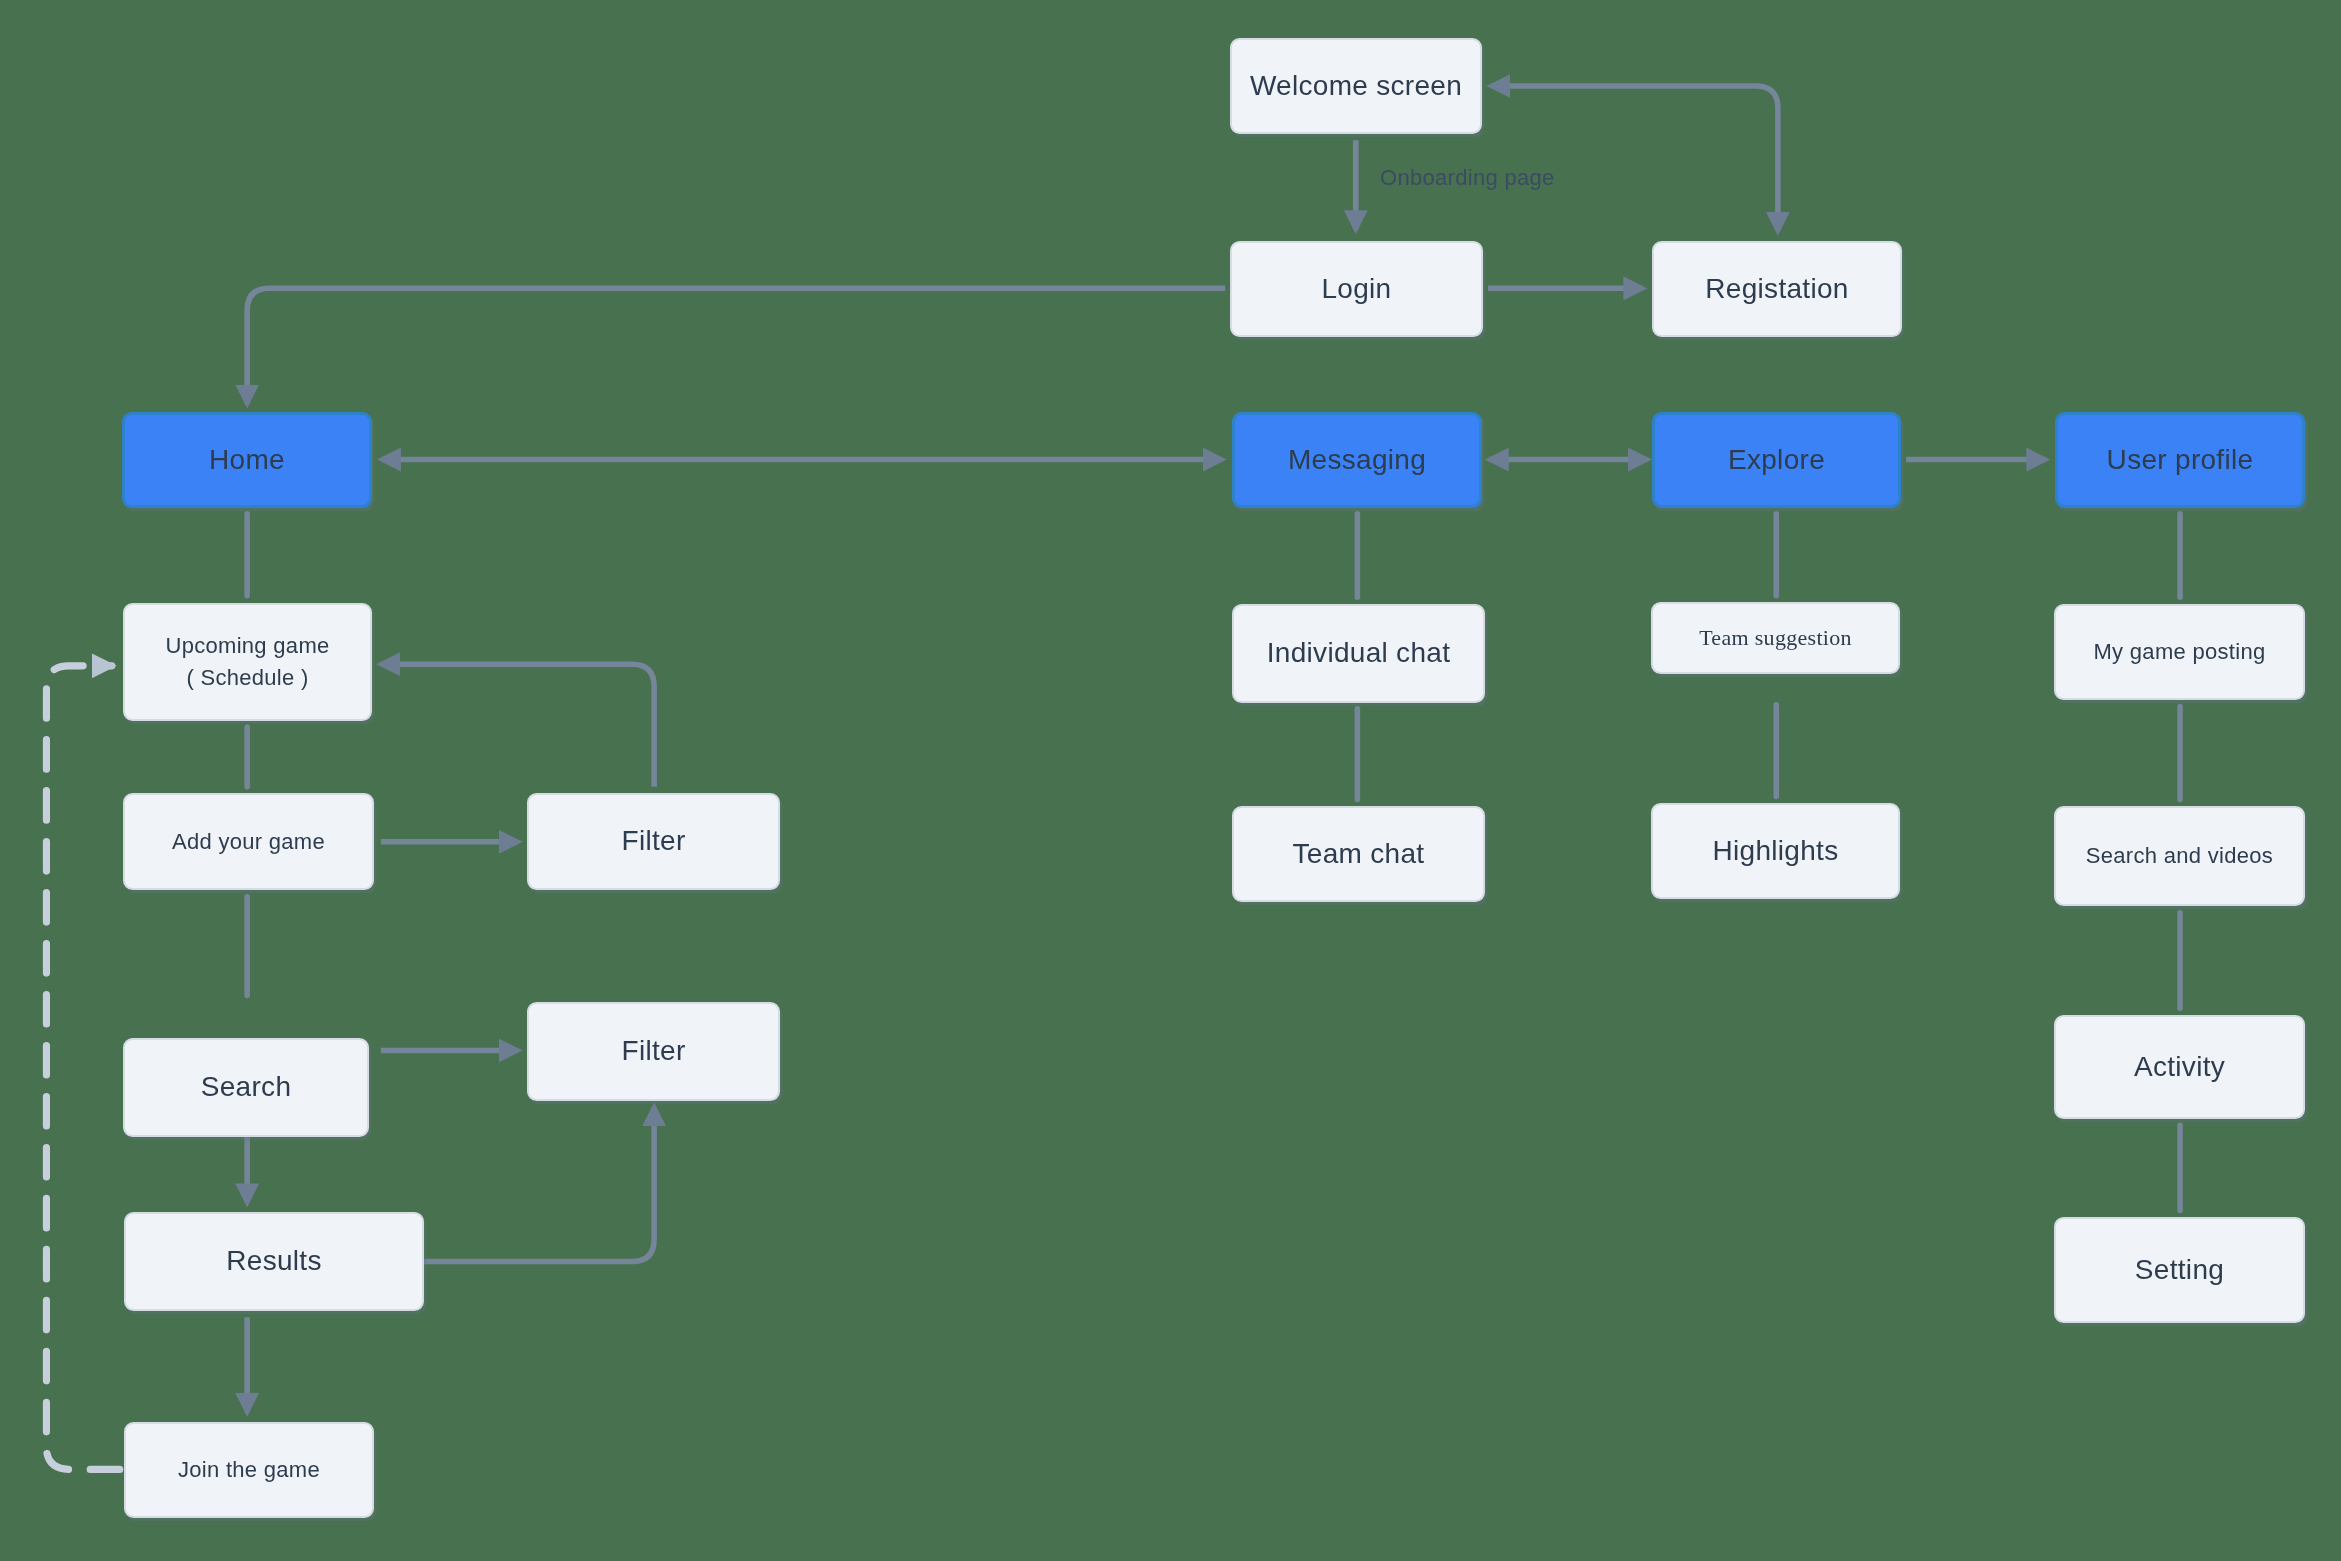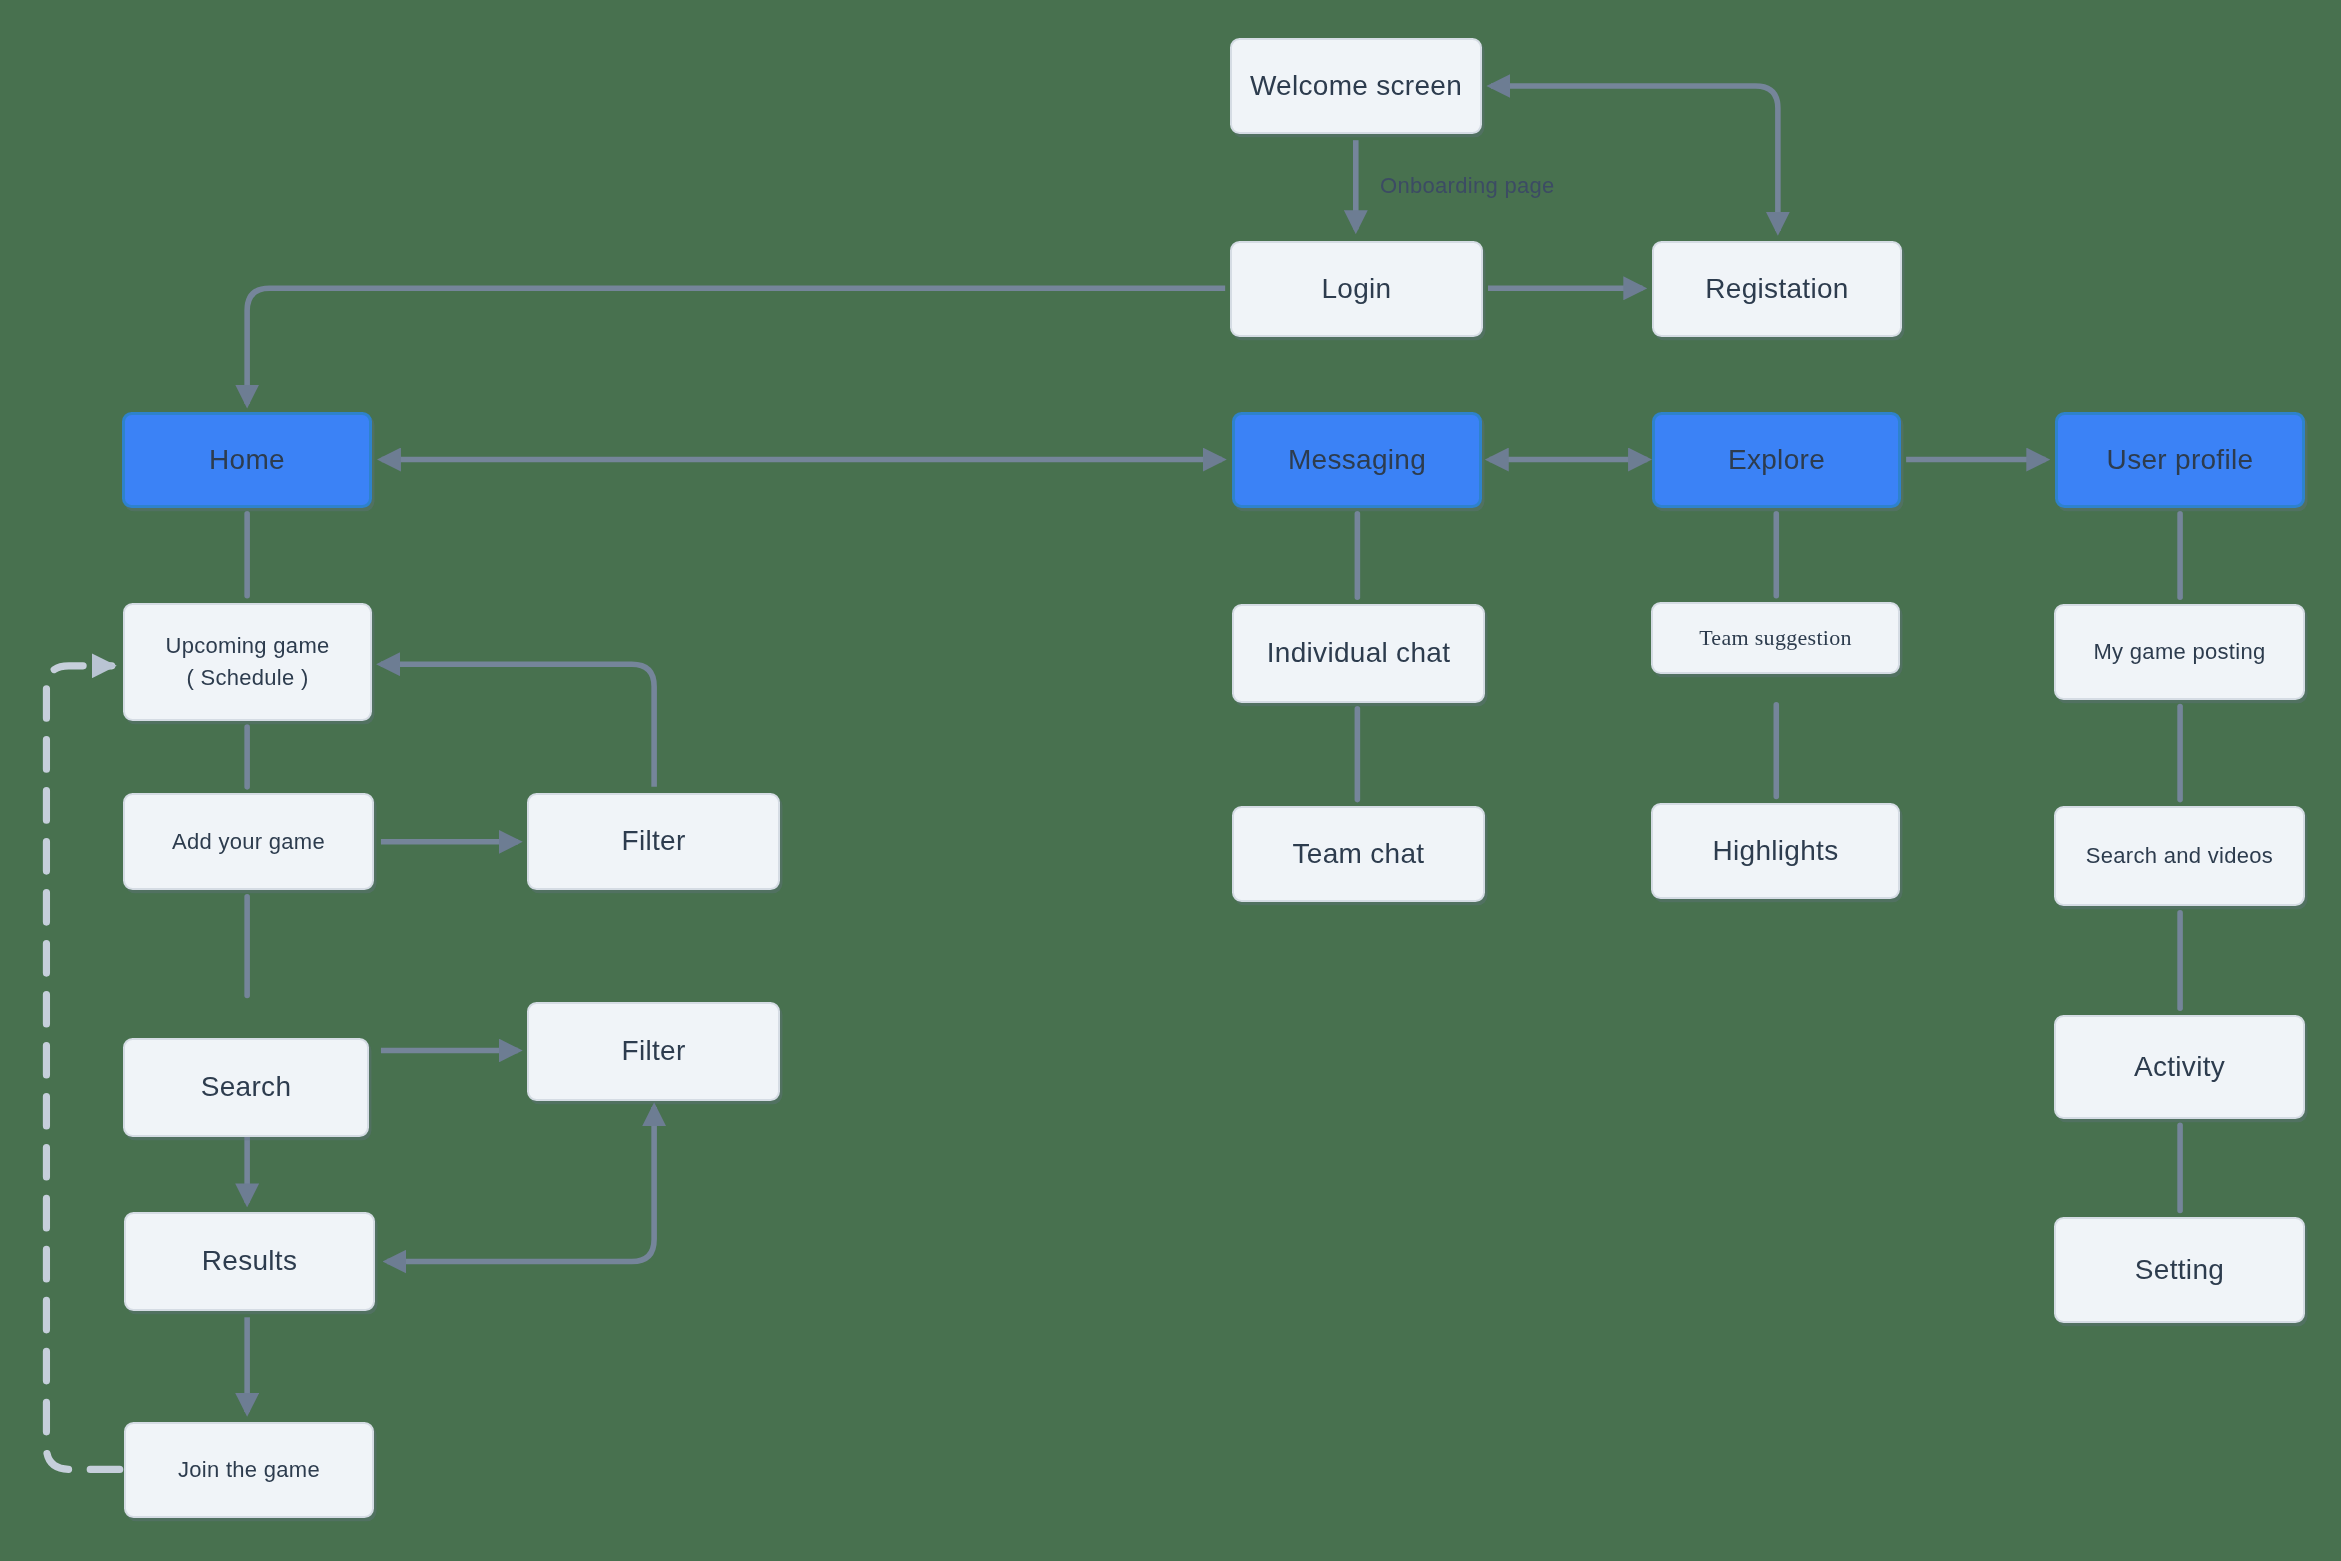--- a/index.html
+++ b/index.html
@@ -71,21 +71,21 @@
   <path class="edge" d="M821 988 V862 Q821 834 793 834 H478" marker-end="url(#arrow)"></path>
 
   <path class="edge" d="M1872 108 H2204 Q2232 108 2232 136 V290" marker-start="url(#arrow)" marker-end="url(#arrow)"></path>
   <path class="edge" d="M479 577 H1534" marker-start="url(#arrow)" marker-end="url(#arrow)"></path>
   <path class="edge" d="M1870 577 H2068" marker-start="url(#arrow)" marker-end="url(#arrow)"></path>
   <path class="edge" d="M821 1390 V1556 Q821 1584 793 1584 H486" marker-start="url(#arrow)" marker-end="url(#arrow)"></path>
 
   <path class="edge dash" d="M150 1845 H88 Q58 1845 58 1817 V864 Q58 836 86 836 H140" marker-end="url(#arrow-light)"></path>
 </svg>
 
-<div class="edge-label" style="left:1380px; top:165px;margin-top:8px;">Onboarding page</div>
+<div class="edge-label" style="left:1380px; top:165px;">Onboarding page</div>
 
 <div class="node" style="left:1230px; top:38px;  width:252px; height:96px;">
     <span>Welcome screen</span>
   </div>
 <div class="node" style="left:1230px; top:241px; width:253px; height:96px;">
     <span>Login</span>
   </div>
 <div class="node" style="left:1652px; top:241px; width:250px; height:96px;">
     <span>Registation</span>
   </div>
@@ -112,21 +112,21 @@
   </div>
 <div class="node" style="left:527px; top:793px;  width:253px; height:97px;">
     <span>Filter</span>
   </div>
 <div class="node" style="left:123px; top:1002px; width:246px; height:99px;margin-top:36px;">
     <span>Search</span>
   </div>
 <div class="node" style="left:527px; top:1002px; width:253px; height:99px;">
     <span>Filter</span>
   </div>
-<div class="node" style="left:124px; top:1212px; width:251px; height:99px;">
+<div class="node" style="left:124px; top:1212px; width:300px; height:99px;">
     <span>Results</span>
   </div>
 <div class="node sm" style="left:124px; top:1422px; width:250px; height:96px;">
     <span>Join the game</span>
   </div>
 
 <div class="node" style="left:1232px; top:604px;  width:253px; height:99px;align-items:center;">
     <span>Individual chat</span>
   </div>
 <div class="node" style="left:1232px; top:806px; width:253px; height:96px;">

